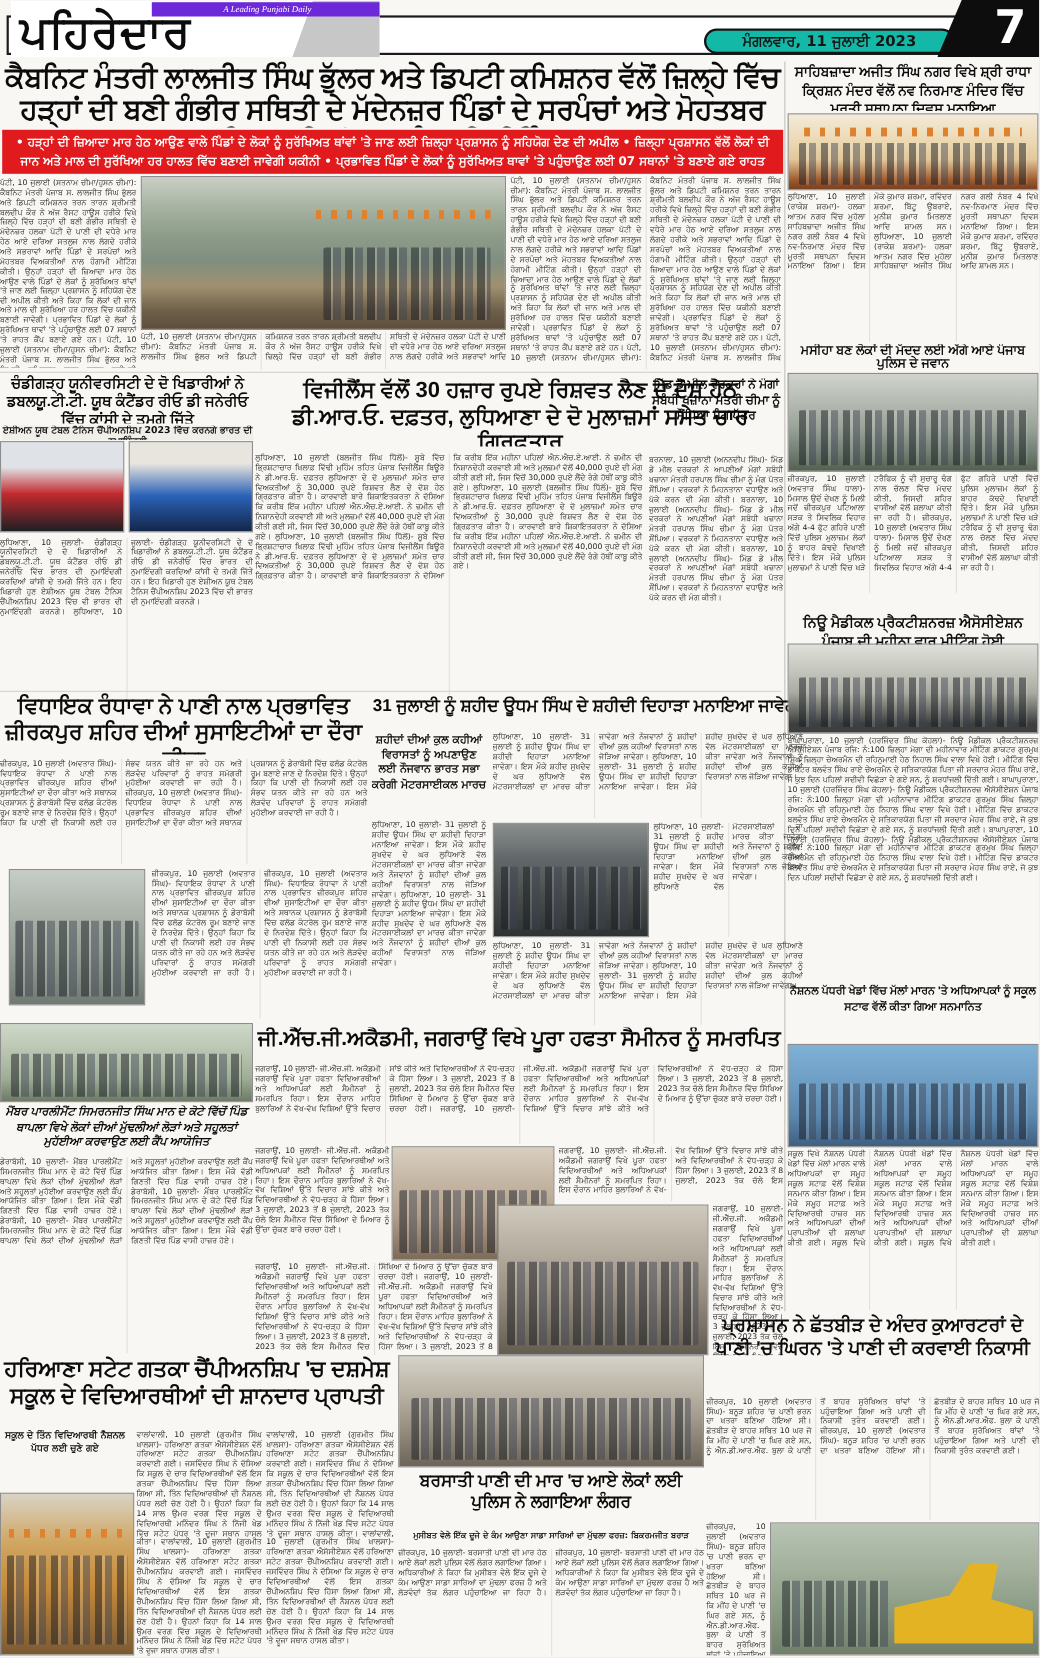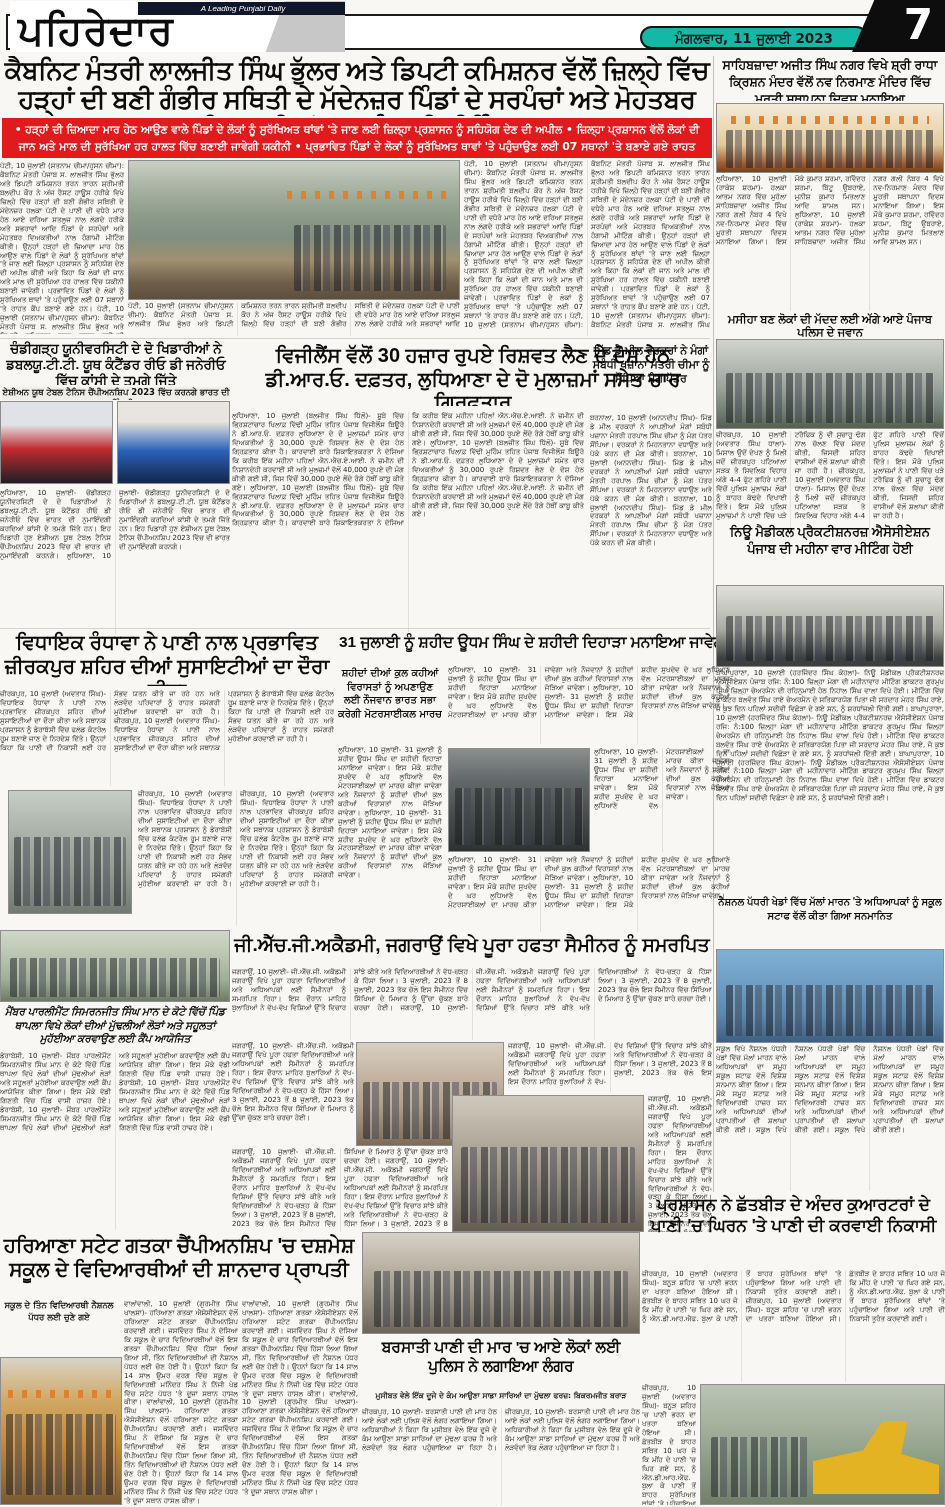--- a/index.html
+++ b/index.html
@@ -7,23 +7,23 @@
   .page{position:relative;width:945px;height:1507px;margin:0 auto;background:#f8f7f3;
         font-family:"DejaVu Sans",sans-serif;color:#171717;overflow:hidden;}
   .abs{position:absolute;box-sizing:border-box;}
   
   .mast-band{border:2px solid #1a1a1a;background:#fff;}
   .logo-wrap{background:#fff;overflow:hidden;}
   .logo-slant{position:absolute;right:-14px;top:0;width:84px;height:100%;
               background:#c7c7c7;transform:skewX(-20deg);}
   .logo-text{position:absolute;left:8px;top:6px;font-size:40px;font-weight:800;
              color:#0c0c0c;letter-spacing:1px;font-family:"DejaVu Sans",sans-serif;}
-  .tagline{position:absolute;left:128px;top:1px;width:210px;height:13px;background:#0f172a;
+  .tagline{position:absolute;left:128px;top:1px;width:210px;height:13px;background:#6d28d9;
            color:#fff;font-size:8px;font-style:italic;text-align:center;line-height:13px;
-           font-family:Liberation Sans, sans-serif;}
+           font-family:Liberation Serif, serif;}
   .date-pill{border:2px solid #141414;border-radius:13px;background:#14b8a6;
              font-size:13.5px;font-weight:700;text-align:center;line-height:20px;}
   .pageno{background:#0d0d0d;clip-path:polygon(24% 0,100% 0,100% 100%,0 100%);
           color:#fff;font-size:42px;font-weight:800;text-align:right;
           padding-right:12px;line-height:50px;}
   
   .hl{font-family:"Liberation Sans",sans-serif;font-weight:800;color:#0b0b0b;
       text-align:center;overflow:hidden;}
   .lead-hl{font-size:26px;line-height:1.12;letter-spacing:-.3px;}
   .red-strip{background:var(--red);color:#fff;font-size:10.8px;font-weight:700;
@@ -196,21 +196,21 @@
 
     <section>
       <div class="abs hl" style="left:716px;top:313px;width:228px;height:24px;font-size:11.5px;">ਮਸੀਹਾ ਬਣ ਲੋਕਾਂ ਦੀ ਮੱਦਦ ਲਈ ਅੱਗੇ ਆਏ ਪੰਜਾਬ ਪੁਲਿਸ ਦੇ ਜਵਾਨ</div>
       <div class="abs photo ph-police" style="left:716px;top:339px;width:228px;height:90px;">
         <div class="fig"></div>
       </div>
       <div class="abs bodytxt" style="left:716px;top:431px;width:228px;height:108px;column-count:3;">ਜ਼ੀਰਕਪੁਰ, 10 ਜੁਲਾਈ (ਅਵਤਾਰ ਸਿੰਘ ਧਾਲਾ)- ਮਿਸਾਲ ਉਦੋਂ ਦੇਖਣ ਨੂੰ ਮਿਲੀ ਜਦੋਂ ਜ਼ੀਰਕਪੁਰ ਪਟਿਆਲਾ ਸੜਕ ਤੇ ਸਿਵਲਿਕ ਵਿਹਾਰ ਅੱਗੇ 4-4 ਫੁੱਟ ਗਹਿਰੇ ਪਾਣੀ ਵਿੱਚੋਂ ਪੁਲਿਸ ਮੁਲਾਜ਼ਮ ਲੋਕਾਂ ਨੂੰ ਬਾਹਰ ਕੱਢਦੇ ਦਿਖਾਈ ਦਿੱਤੇ। ਇਸ ਮੌਕੇ ਪੁਲਿਸ ਮੁਲਾਜ਼ਮਾਂ ਨੇ ਪਾਣੀ ਵਿੱਚ ਖੜੇ ਟਰੈਫਿਕ ਨੂੰ ਵੀ ਸੁਚਾਰੂ ਢੰਗ ਨਾਲ ਚੱਲਣ ਵਿੱਚ ਮੱਦਦ ਕੀਤੀ, ਜਿਸਦੀ ਸ਼ਹਿਰ ਵਾਸੀਆਂ ਵੱਲੋਂ ਸ਼ਲਾਘਾ ਕੀਤੀ ਜਾ ਰਹੀ ਹੈ। ਜ਼ੀਰਕਪੁਰ, 10 ਜੁਲਾਈ (ਅਵਤਾਰ ਸਿੰਘ ਧਾਲਾ)- ਮਿਸਾਲ ਉਦੋਂ ਦੇਖਣ ਨੂੰ ਮਿਲੀ ਜਦੋਂ ਜ਼ੀਰਕਪੁਰ ਪਟਿਆਲਾ ਸੜਕ ਤੇ ਸਿਵਲਿਕ ਵਿਹਾਰ ਅੱਗੇ 4-4 ਫੁੱਟ ਗਹਿਰੇ ਪਾਣੀ ਵਿੱਚੋਂ ਪੁਲਿਸ ਮੁਲਾਜ਼ਮ ਲੋਕਾਂ ਨੂੰ ਬਾਹਰ ਕੱਢਦੇ ਦਿਖਾਈ ਦਿੱਤੇ। ਇਸ ਮੌਕੇ ਪੁਲਿਸ ਮੁਲਾਜ਼ਮਾਂ ਨੇ ਪਾਣੀ ਵਿੱਚ ਖੜੇ ਟਰੈਫਿਕ ਨੂੰ ਵੀ ਸੁਚਾਰੂ ਢੰਗ ਨਾਲ ਚੱਲਣ ਵਿੱਚ ਮੱਦਦ ਕੀਤੀ, ਜਿਸਦੀ ਸ਼ਹਿਰ ਵਾਸੀਆਂ ਵੱਲੋਂ ਸ਼ਲਾਘਾ ਕੀਤੀ ਜਾ ਰਹੀ ਹੈ।</div>
     </section>
 
     <section>
-      <div class="abs hl" style="left:716px;top:524px;width:228px;height:42px;font-size:13px;line-height:1.3;">ਨਿਊ ਮੈਡੀਕਲ ਪ੍ਰੈਕਟੀਸ਼ਨਰਜ਼ ਐਸੋਸੀਏਸ਼ਨ ਪੰਜਾਬ ਦੀ ਮਹੀਨਾ ਵਾਰ ਮੀਟਿੰਗ ਹੋਈ</div>
+      <div class="abs hl" style="left:716px;top:558px;width:228px;height:42px;font-size:13px;line-height:1.3;">ਨਿਊ ਮੈਡੀਕਲ ਪ੍ਰੈਕਟੀਸ਼ਨਰਜ਼ ਐਸੋਸੀਏਸ਼ਨ ਪੰਜਾਬ ਦੀ ਮਹੀਨਾ ਵਾਰ ਮੀਟਿੰਗ ਹੋਈ</div>
       <div class="abs photo ph-medical" style="left:716px;top:585px;width:228px;height:82px;">
         <div class="fig"></div>
       </div>
       <div class="abs bodytxt" style="left:716px;top:669px;width:228px;height:224px;">ਬਾਘਾਪੁਰਾਣਾ, 10 ਜੁਲਾਈ (ਹਰਜਿੰਦਰ ਸਿੰਘ ਕੋਹਲਾ)- ਨਿਊ ਮੈਡੀਕਲ ਪ੍ਰੈਕਟੀਸ਼ਨਰਜ਼ ਐਸੋਸੀਏਸ਼ਨ ਪੰਜਾਬ ਰਜਿ: ਨੰ:100 ਜ਼ਿਲ੍ਹਾ ਮੋਗਾ ਦੀ ਮਹੀਨਾਵਾਰ ਮੀਟਿੰਗ ਡਾਕਟਰ ਗੁਰਮੁਖ ਸਿੰਘ ਜ਼ਿਲ੍ਹਾ ਚੇਅਰਮੈਨ ਦੀ ਰਹਿਨੁਮਾਈ ਹੇਠ ਨਿਹਾਲ ਸਿੰਘ ਵਾਲਾ ਵਿਖੇ ਹੋਈ। ਮੀਟਿੰਗ ਵਿੱਚ ਡਾਕਟਰ ਬਲਵੰਤ ਸਿੰਘ ਰਾਏ ਚੇਅਰਮੈਨ ਦੇ ਸਤਿਕਾਰਯੋਗ ਪਿਤਾ ਜੀ ਸਰਦਾਰ ਮੇਹਰ ਸਿੰਘ ਰਾਏ, ਜੋ ਕੁਝ ਦਿਨ ਪਹਿਲਾਂ ਸਦੀਵੀ ਵਿਛੋੜਾ ਦੇ ਗਏ ਸਨ, ਨੂੰ ਸ਼ਰਧਾਂਜਲੀ ਦਿੱਤੀ ਗਈ। ਬਾਘਾਪੁਰਾਣਾ, 10 ਜੁਲਾਈ (ਹਰਜਿੰਦਰ ਸਿੰਘ ਕੋਹਲਾ)- ਨਿਊ ਮੈਡੀਕਲ ਪ੍ਰੈਕਟੀਸ਼ਨਰਜ਼ ਐਸੋਸੀਏਸ਼ਨ ਪੰਜਾਬ ਰਜਿ: ਨੰ:100 ਜ਼ਿਲ੍ਹਾ ਮੋਗਾ ਦੀ ਮਹੀਨਾਵਾਰ ਮੀਟਿੰਗ ਡਾਕਟਰ ਗੁਰਮੁਖ ਸਿੰਘ ਜ਼ਿਲ੍ਹਾ ਚੇਅਰਮੈਨ ਦੀ ਰਹਿਨੁਮਾਈ ਹੇਠ ਨਿਹਾਲ ਸਿੰਘ ਵਾਲਾ ਵਿਖੇ ਹੋਈ। ਮੀਟਿੰਗ ਵਿੱਚ ਡਾਕਟਰ ਬਲਵੰਤ ਸਿੰਘ ਰਾਏ ਚੇਅਰਮੈਨ ਦੇ ਸਤਿਕਾਰਯੋਗ ਪਿਤਾ ਜੀ ਸਰਦਾਰ ਮੇਹਰ ਸਿੰਘ ਰਾਏ, ਜੋ ਕੁਝ ਦਿਨ ਪਹਿਲਾਂ ਸਦੀਵੀ ਵਿਛੋੜਾ ਦੇ ਗਏ ਸਨ, ਨੂੰ ਸ਼ਰਧਾਂਜਲੀ ਦਿੱਤੀ ਗਈ। ਬਾਘਾਪੁਰਾਣਾ, 10 ਜੁਲਾਈ (ਹਰਜਿੰਦਰ ਸਿੰਘ ਕੋਹਲਾ)- ਨਿਊ ਮੈਡੀਕਲ ਪ੍ਰੈਕਟੀਸ਼ਨਰਜ਼ ਐਸੋਸੀਏਸ਼ਨ ਪੰਜਾਬ ਰਜਿ: ਨੰ:100 ਜ਼ਿਲ੍ਹਾ ਮੋਗਾ ਦੀ ਮਹੀਨਾਵਾਰ ਮੀਟਿੰਗ ਡਾਕਟਰ ਗੁਰਮੁਖ ਸਿੰਘ ਜ਼ਿਲ੍ਹਾ ਚੇਅਰਮੈਨ ਦੀ ਰਹਿਨੁਮਾਈ ਹੇਠ ਨਿਹਾਲ ਸਿੰਘ ਵਾਲਾ ਵਿਖੇ ਹੋਈ। ਮੀਟਿੰਗ ਵਿੱਚ ਡਾਕਟਰ ਬਲਵੰਤ ਸਿੰਘ ਰਾਏ ਚੇਅਰਮੈਨ ਦੇ ਸਤਿਕਾਰਯੋਗ ਪਿਤਾ ਜੀ ਸਰਦਾਰ ਮੇਹਰ ਸਿੰਘ ਰਾਏ, ਜੋ ਕੁਝ ਦਿਨ ਪਹਿਲਾਂ ਸਦੀਵੀ ਵਿਛੋੜਾ ਦੇ ਗਏ ਸਨ, ਨੂੰ ਸ਼ਰਧਾਂਜਲੀ ਦਿੱਤੀ ਗਈ।</div>
     </section>
 
     <section>
       <div class="abs hl" style="left:716px;top:895px;width:228px;height:52px;font-size:10px;line-height:1.35;">ਨੈਸ਼ਨਲ ਪੱਧਰੀ ਖੇਡਾਂ ਵਿੱਚ ਮੱਲਾਂ ਮਾਰਨ 'ਤੇ ਅਧਿਆਪਕਾਂ ਨੂੰ ਸਕੂਲ ਸਟਾਫ ਵੱਲੋਂ ਕੀਤਾ ਗਿਆ ਸਨਮਾਨਿਤ</div>
       <div class="abs photo ph-school" style="left:716px;top:949px;width:228px;height:94px;">
         <div class="fig"></div>

